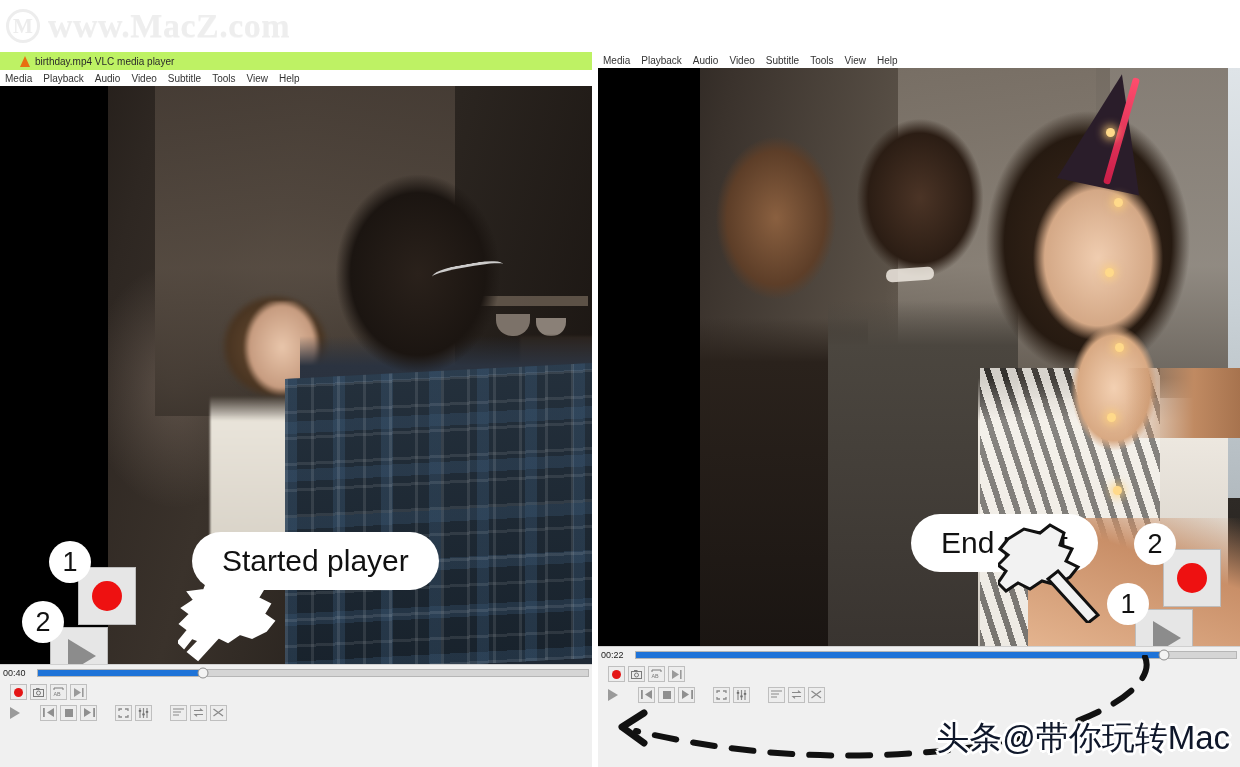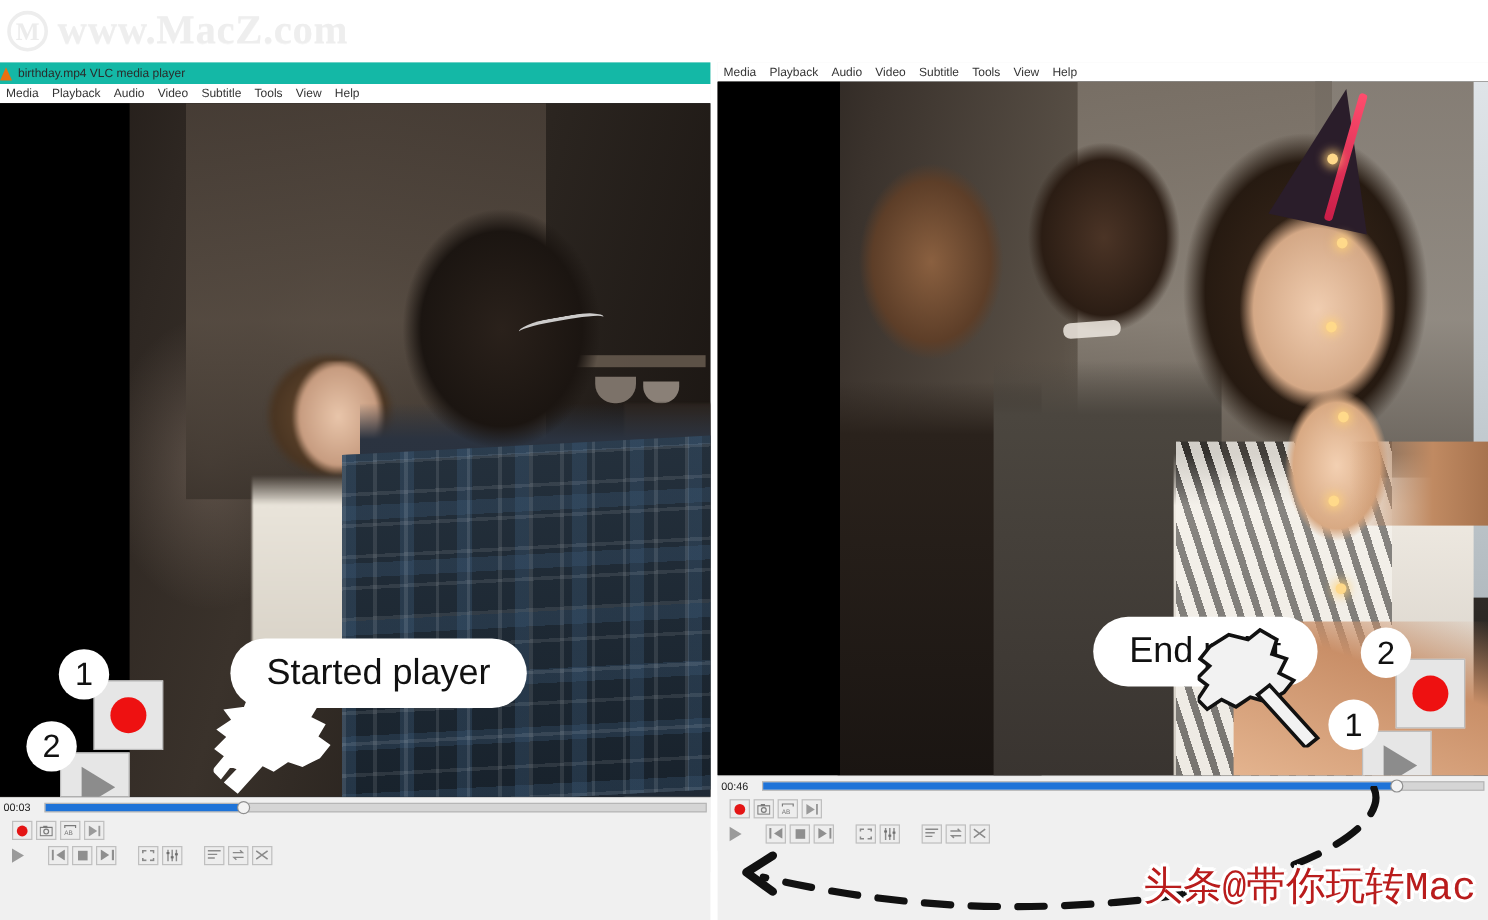--- a/index.html
+++ b/index.html
@@ -34,22 +34,22 @@
     letter-spacing: 0.5px;
     text-shadow: 0 1px 0 #f6f6f6;
   }
 
   
   .vlc-window { position: absolute; top: 52px; width: 592px; height: 715px; background: #f0f0f0; }
   .vlc-left  { left: 0; }
   .vlc-right { left: 598px; width: 642px; }
 
   .titlebar {
-    height: 18px; background: #14b8a6;
-    display: flex; align-items: center; padding-left: 0;
+    height: 18px; background: #bef264;
+    display: flex; align-items: center; padding-left: 20px;
     font-size: 10px; color: #2b2b2b; white-space: nowrap;
   }
   .vlc-cone {
     width: 0; height: 0; margin-right: 5px;
     border-left: 5px solid transparent;
     border-right: 5px solid transparent;
     border-bottom: 11px solid #e8700f;
   }
   .menubar {
     height: 16px; background: #ffffff;
@@ -295,22 +295,22 @@
     border-bottom: 6px solid transparent;
     border-left: 10px solid #9a9a9a;
   }
   .sq-stop { width: 8px; height: 8px; background: #8f8f8f; }
 
   svg.ic { display: block; }
 
   
   .bottom-wm {
     position: absolute; right: 10px; bottom: 6px; z-index: 60;
-    font-size: 33px; color: #b91c1c;
-    font-family: Liberation Mono, monospace;
+    font-size: 33px; color: #0f172a;
+    font-family: Liberation Sans, sans-serif;
     text-shadow: -2px -2px 0 #fff, 2px -2px 0 #fff, -2px 2px 0 #fff, 2px 2px 0 #fff,
                   0 3px 0 #fff, 0 -3px 0 #fff, 3px 0 0 #fff, -3px 0 0 #fff;
     white-space: nowrap;
   }
   .dashed-arrow { position: absolute; z-index: 55; }
 </style>
 </head>
 <body>
 
 <div id="root">
@@ -369,21 +369,21 @@
       <svg class="cursor-hand" style="left:178px; top:490px;" width="110" height="90" viewBox="0 0 110 90">
         <path d="M72 3 L86 12 L80 22 L92 28 L86 38 L96 45 L88 55 L74 62 L62 58 L50 66
                  L38 60 L30 68 L14 62 L6 72 L0 66 L10 54 L2 48 L12 38 L4 32 L16 24
                  L10 16 L26 14 L30 4 L46 10 L54 0 Z" fill="#ffffff" stroke="#ffffff" stroke-width="2"></path>
         <path d="M60 40 L20 84 L10 76 L52 32 Z" fill="#ffffff" stroke="#ffffff" stroke-width="2"></path>
       </svg>
     </div>
 
     <div class="controls">
       <div class="seekrow">
-        <span class="timecode">00:03</span>
+        <span class="timecode">00:40</span>
         <div class="seekbar">
           <div class="seekfill" id="fill-left" style="width: 30%;"></div>
           <div class="seekhandle" id="handle-left" style="left: 30%;"></div>
         </div>
       </div>
 
       <div class="advbar">
         <div class="ctl">
           <span class="dot-red"></span>
         </div>
@@ -524,21 +524,21 @@
 
       <svg class="cursor-hand" style="left:400px; top:455px;" width="110" height="100" viewBox="0 0 110 100">
         <path d="M10 16 L26 6 L42 10 L52 2 L66 10 L62 22 L74 26 L68 38 L80 44 L72 54
                  L58 62 L44 58 L32 66 L20 60 L8 68 L0 60 L8 48 L0 42 L10 32 L2 26 Z" fill="#f2f2f2" stroke="#111" stroke-width="3"></path>
         <path d="M60 48 L100 92 L90 100 L50 56 Z" fill="#f2f2f2" stroke="#111" stroke-width="3"></path>
       </svg>
     </div>
 
     <div class="controls">
       <div class="seekrow">
-        <span class="timecode">00:46</span>
+        <span class="timecode">00:22</span>
         <div class="seekbar">
           <div class="seekfill" id="fill-right" style="width: 88%;"></div>
           <div class="seekhandle" id="handle-right" style="left: 88%;"></div>
         </div>
       </div>
 
       <div class="advbar">
         <div class="ctl">
           <span class="dot-red"></span>
         </div>

